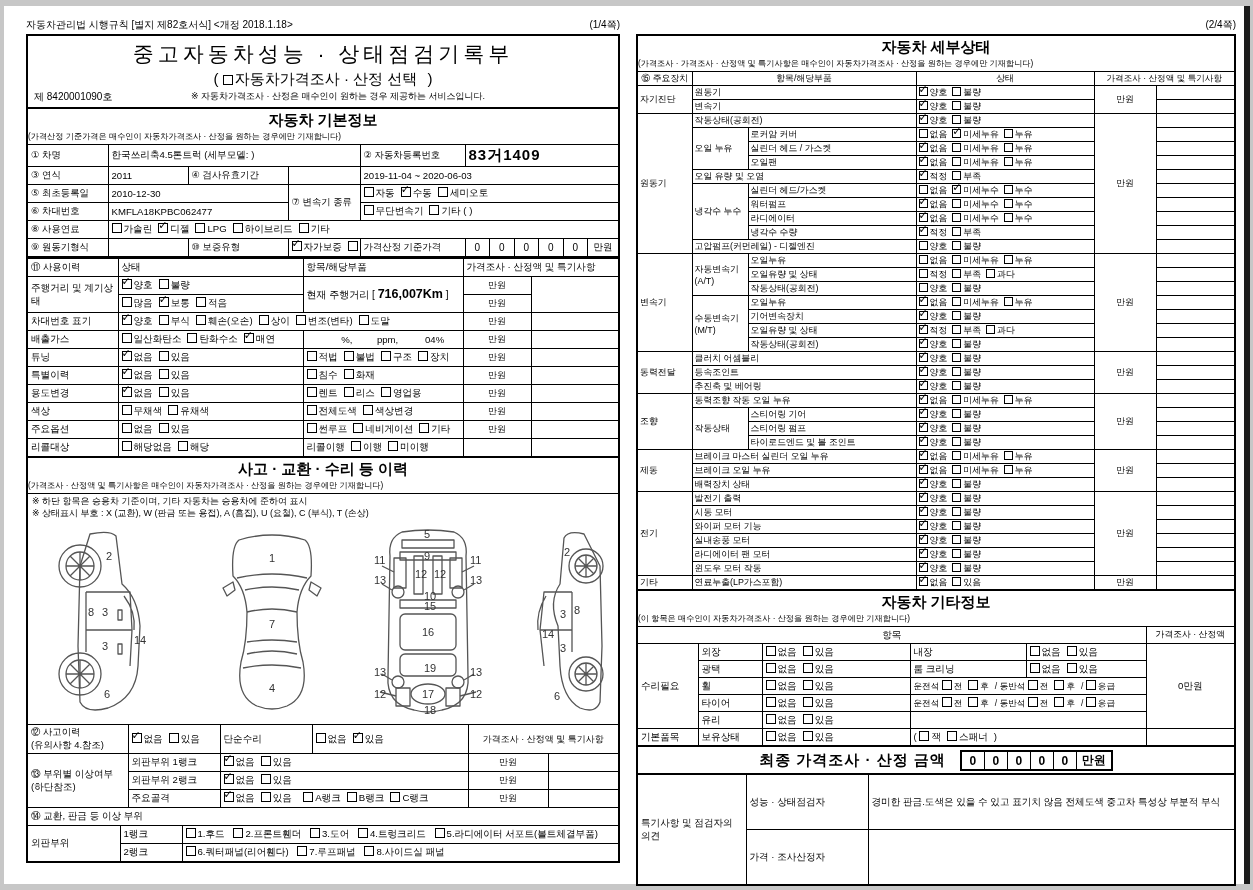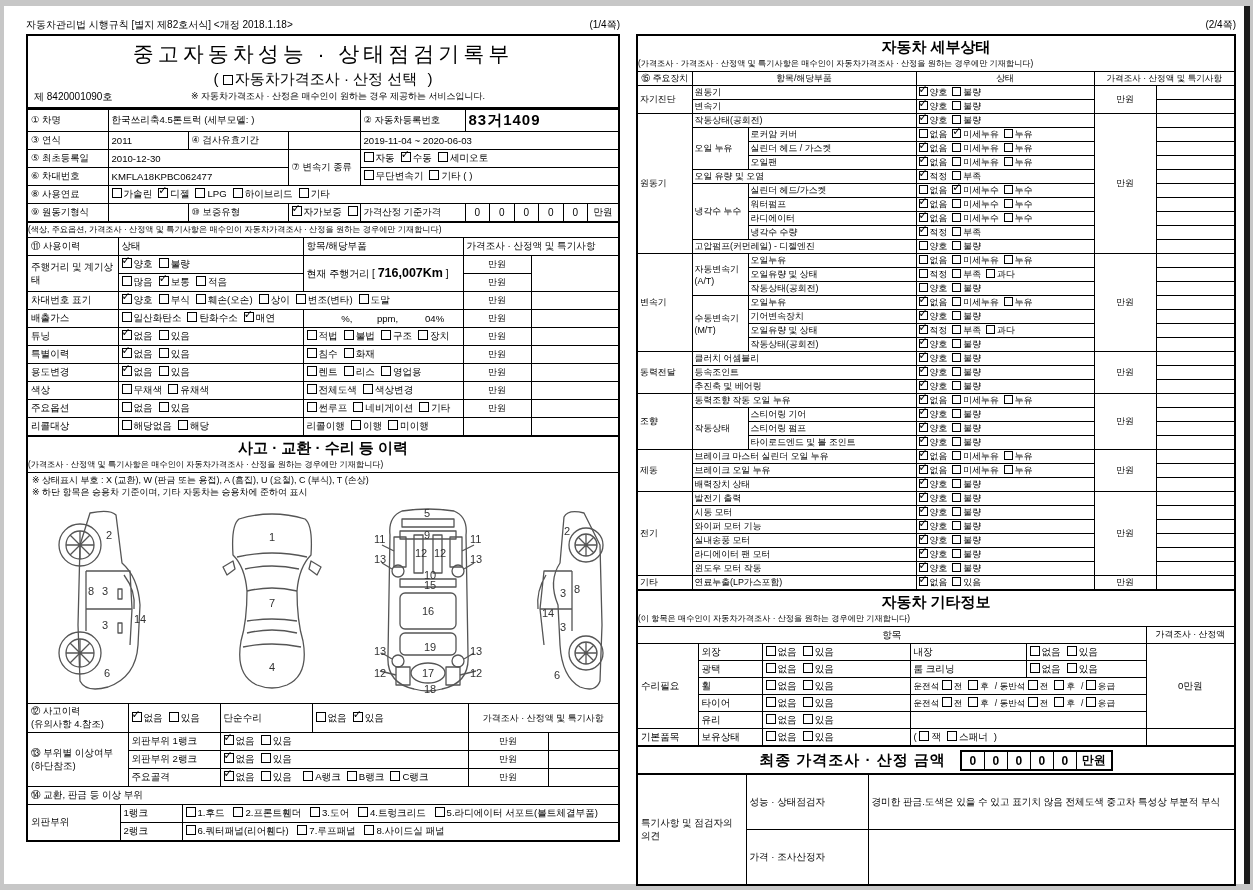--- a/index.html
+++ b/index.html
@@ -71,20 +71,22 @@
     <div class="box titlebox">
       <div class="doc-title">중고자동차성능 · 상태점검기록부</div>
       <div class="title-opt">( <span id="title-opt-cb"><span class="cb"><i class="bx"></i><span class="cl">자동차가격조사 · 산정 선택</span></span></span> )</div>
       <div class="title-row">
         <span class="docno">제 8420001090호</span>
         <span class="svc">※ 자동차가격조사 · 산정은 매수인이 원하는 경우 제공하는 서비스입니다.</span>
         <span style="width:120px"></span>
       </div>
     </div>
     <div class="box" id="basic-box">
+        <div class="sec-title">자동차 기본정보</div>
+        <div class="sec-note">(가격산정 기준가격은 매수인이 자동차가격조사 · 산정을 원하는 경우에만 기재합니다)</div>
         <div class="tbwrap">
           <table class="tb">
   <colgroup>
               <col style="width:80px">
               <col style="width:80px">
               <col style="width:100px">
               <col style="width:72px">
               <col style="width:105px">
               <col style="width:153px">
             </colgroup>
@@ -132,21 +134,20 @@
                     <span class="dg">0</span>
                     <span class="dgu">만원</span>
                   </div>
                 </td>
               </tr>
   </tbody>
           </table>
         </div>
       </div>
     <div class="box" id="comp-box">
-        <div class="sec-note">(색상, 주요옵션, 가격조사 · 산정액 및 특기사항은 매수인이 자동차가격조사 · 산정을 원하는 경우에만 기재합니다)</div>
         <div class="tbwrap">
           <table>
   <colgroup>
               <col style="width:90px">
               <col style="width:185px">
               <col style="width:160px">
               <col style="width:68px">
               <col style="width:87px">
             </colgroup>
   <tbody>
@@ -223,22 +224,22 @@
                 <td></td>
               </tr>
             </tbody>
           </table>
         </div>
       </div>
     <div class="box" id="acc-box">
         <div class="sec-title">사고 · 교환 · 수리 등 이력</div>
         <div class="sec-note">(가격조사 · 산정액 및 특기사항은 매수인이 자동차가격조사 · 산정을 원하는 경우에만 기재합니다)</div>
         <div class="legend">
+          <div>※ 하단 항목은 승용차 기준이며, 기타 자동차는 승용차에 준하여 표시</div>
           <div>※ 상태표시 부호 : X (교환), W (판금 또는 용접), A (흠집), U (요철), C (부식), T (손상)</div>
-          <div>※ 하단 항목은 승용차 기준이며, 기타 자동차는 승용차에 준하여 표시</div>
         </div>
         <div class="diagrams">
           <svg width="135" height="190" viewBox="0 0 135 190">
     <path class="ln" d="M52,8 Q72,4 78,10 L84,58 Q100,72 102,100 L100,140 Q98,172 70,182 Q48,188 42,176 L40,120 L42,40 Z"></path>
     <circle class="ln" cx="42" cy="40" r="21"></circle>
             <circle class="ln" cx="42" cy="40" r="14"></circle>
     <path class="ln" d="M28,40 L56,40 M42,26 L42,54 M32,30 L52,50 M32,50 L52,30"></path>
     <circle class="ln" cx="42" cy="148" r="21"></circle>
             <circle class="ln" cx="42" cy="148" r="14"></circle>
     <path class="ln" d="M28,148 L56,148 M42,134 L42,162 M32,138 L52,158 M32,158 L52,138"></path>

